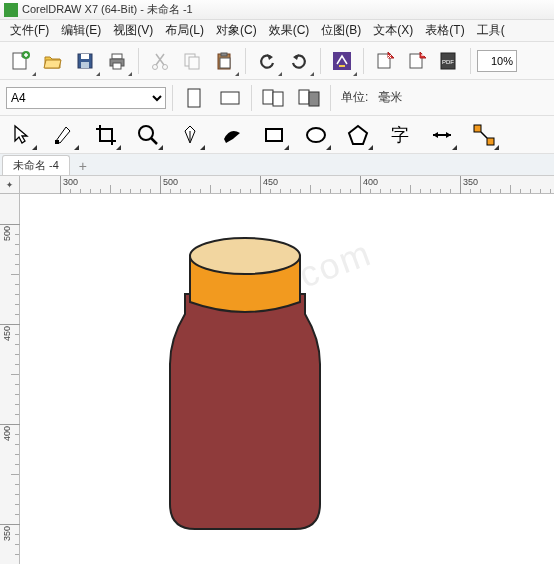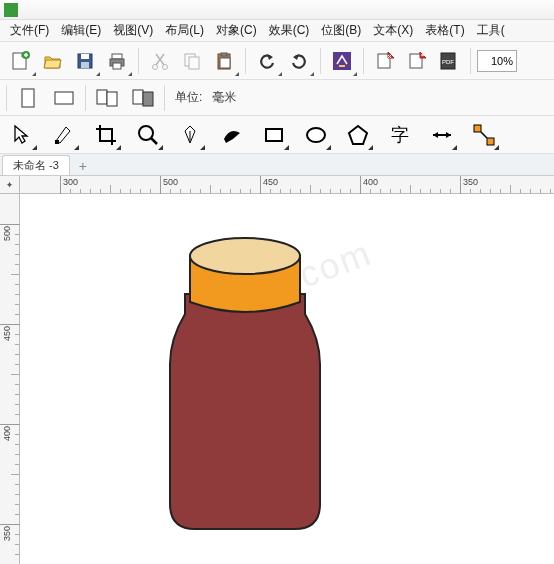--- a/index.html
+++ b/index.html
@@ -48,20 +48,21 @@
 
 .watermark { position: absolute; top: 70px; left: 160px; color: #eee; font-size: 36px; transform: rotate(-20deg); pointer-events: none; letter-spacing: 2px; font-weight: 300; }
 
 .pct-box { width: 40px; height: 22px; border: 1px solid #aaa; background: #fff; display: flex; align-items: center; justify-content: flex-end; padding-right: 3px; font-size: 11px; }
 </style>
 </head>
 <body>
 
 <div class="titlebar">
   <span class="logo"></span>
+  <span class="title">CorelDRAW X7 (64-Bit) - 未命名 -1</span>
 </div>
 
 <div class="menubar">
   <div class="menu-item">文件(F)</div>
   <div class="menu-item">编辑(E)</div>
   <div class="menu-item">视图(V)</div>
   <div class="menu-item">布局(L)</div>
   <div class="menu-item">对象(C)</div>
   <div class="menu-item">效果(C)</div>
   <div class="menu-item">位图(B)</div>
@@ -167,20 +168,23 @@
     <svg width="22" height="22">
         <rect x="3" y="3" width="14" height="16" fill="#444" stroke="#222"></rect>
         <text x="10" y="14" font-size="6" fill="#fff" text-anchor="middle">PDF</text>
       </svg>
   </div>
   <div class="sep"></div>
   <div class="pct-box">10%</div>
 </div>
 
 <div class="propbar">
+  <select>
+    <option>A4</option>
+  </select>
   <div class="sep" style="height:26px;width:1px;background:#d8d8d8"></div>
   <div class="pbtn">
     <svg width="18" height="22">
         <rect x="3" y="2" width="12" height="18" fill="#fff" stroke="#333"></rect>
       </svg>
   </div>
   <div class="pbtn">
     <svg width="22" height="18">
         <rect x="2" y="3" width="18" height="12" fill="#fff" stroke="#333"></rect>
       </svg>
@@ -277,21 +281,21 @@
     <svg width="24" height="24">
         <rect x="2" y="2" width="7" height="7" fill="#f29a1f" stroke="#000"></rect>
         <rect x="15" y="15" width="7" height="7" fill="#f29a1f" stroke="#000"></rect>
         <line x1="9" y1="9" x2="15" y2="15" stroke="#000" stroke-width="1.5"></line>
       </svg>
     <span class="fly"></span>
   </div>
 </div>
 
 <div class="tab-strip">
-  <div class="doc-tab">未命名 -3</div>
+  <div class="doc-tab">未命名 -4</div>
   <div class="tab-add">+</div>
 </div>
 
 <div class="workspace">
   <div class="ruler-corner">✦</div>
   <div class="ruler-h" id="rh">
       <div class="tick" style="left: 40px;">
         <span>300</span>
       </div>
       <div class="minor" style="left: 50px; height: 4px;"></div>

